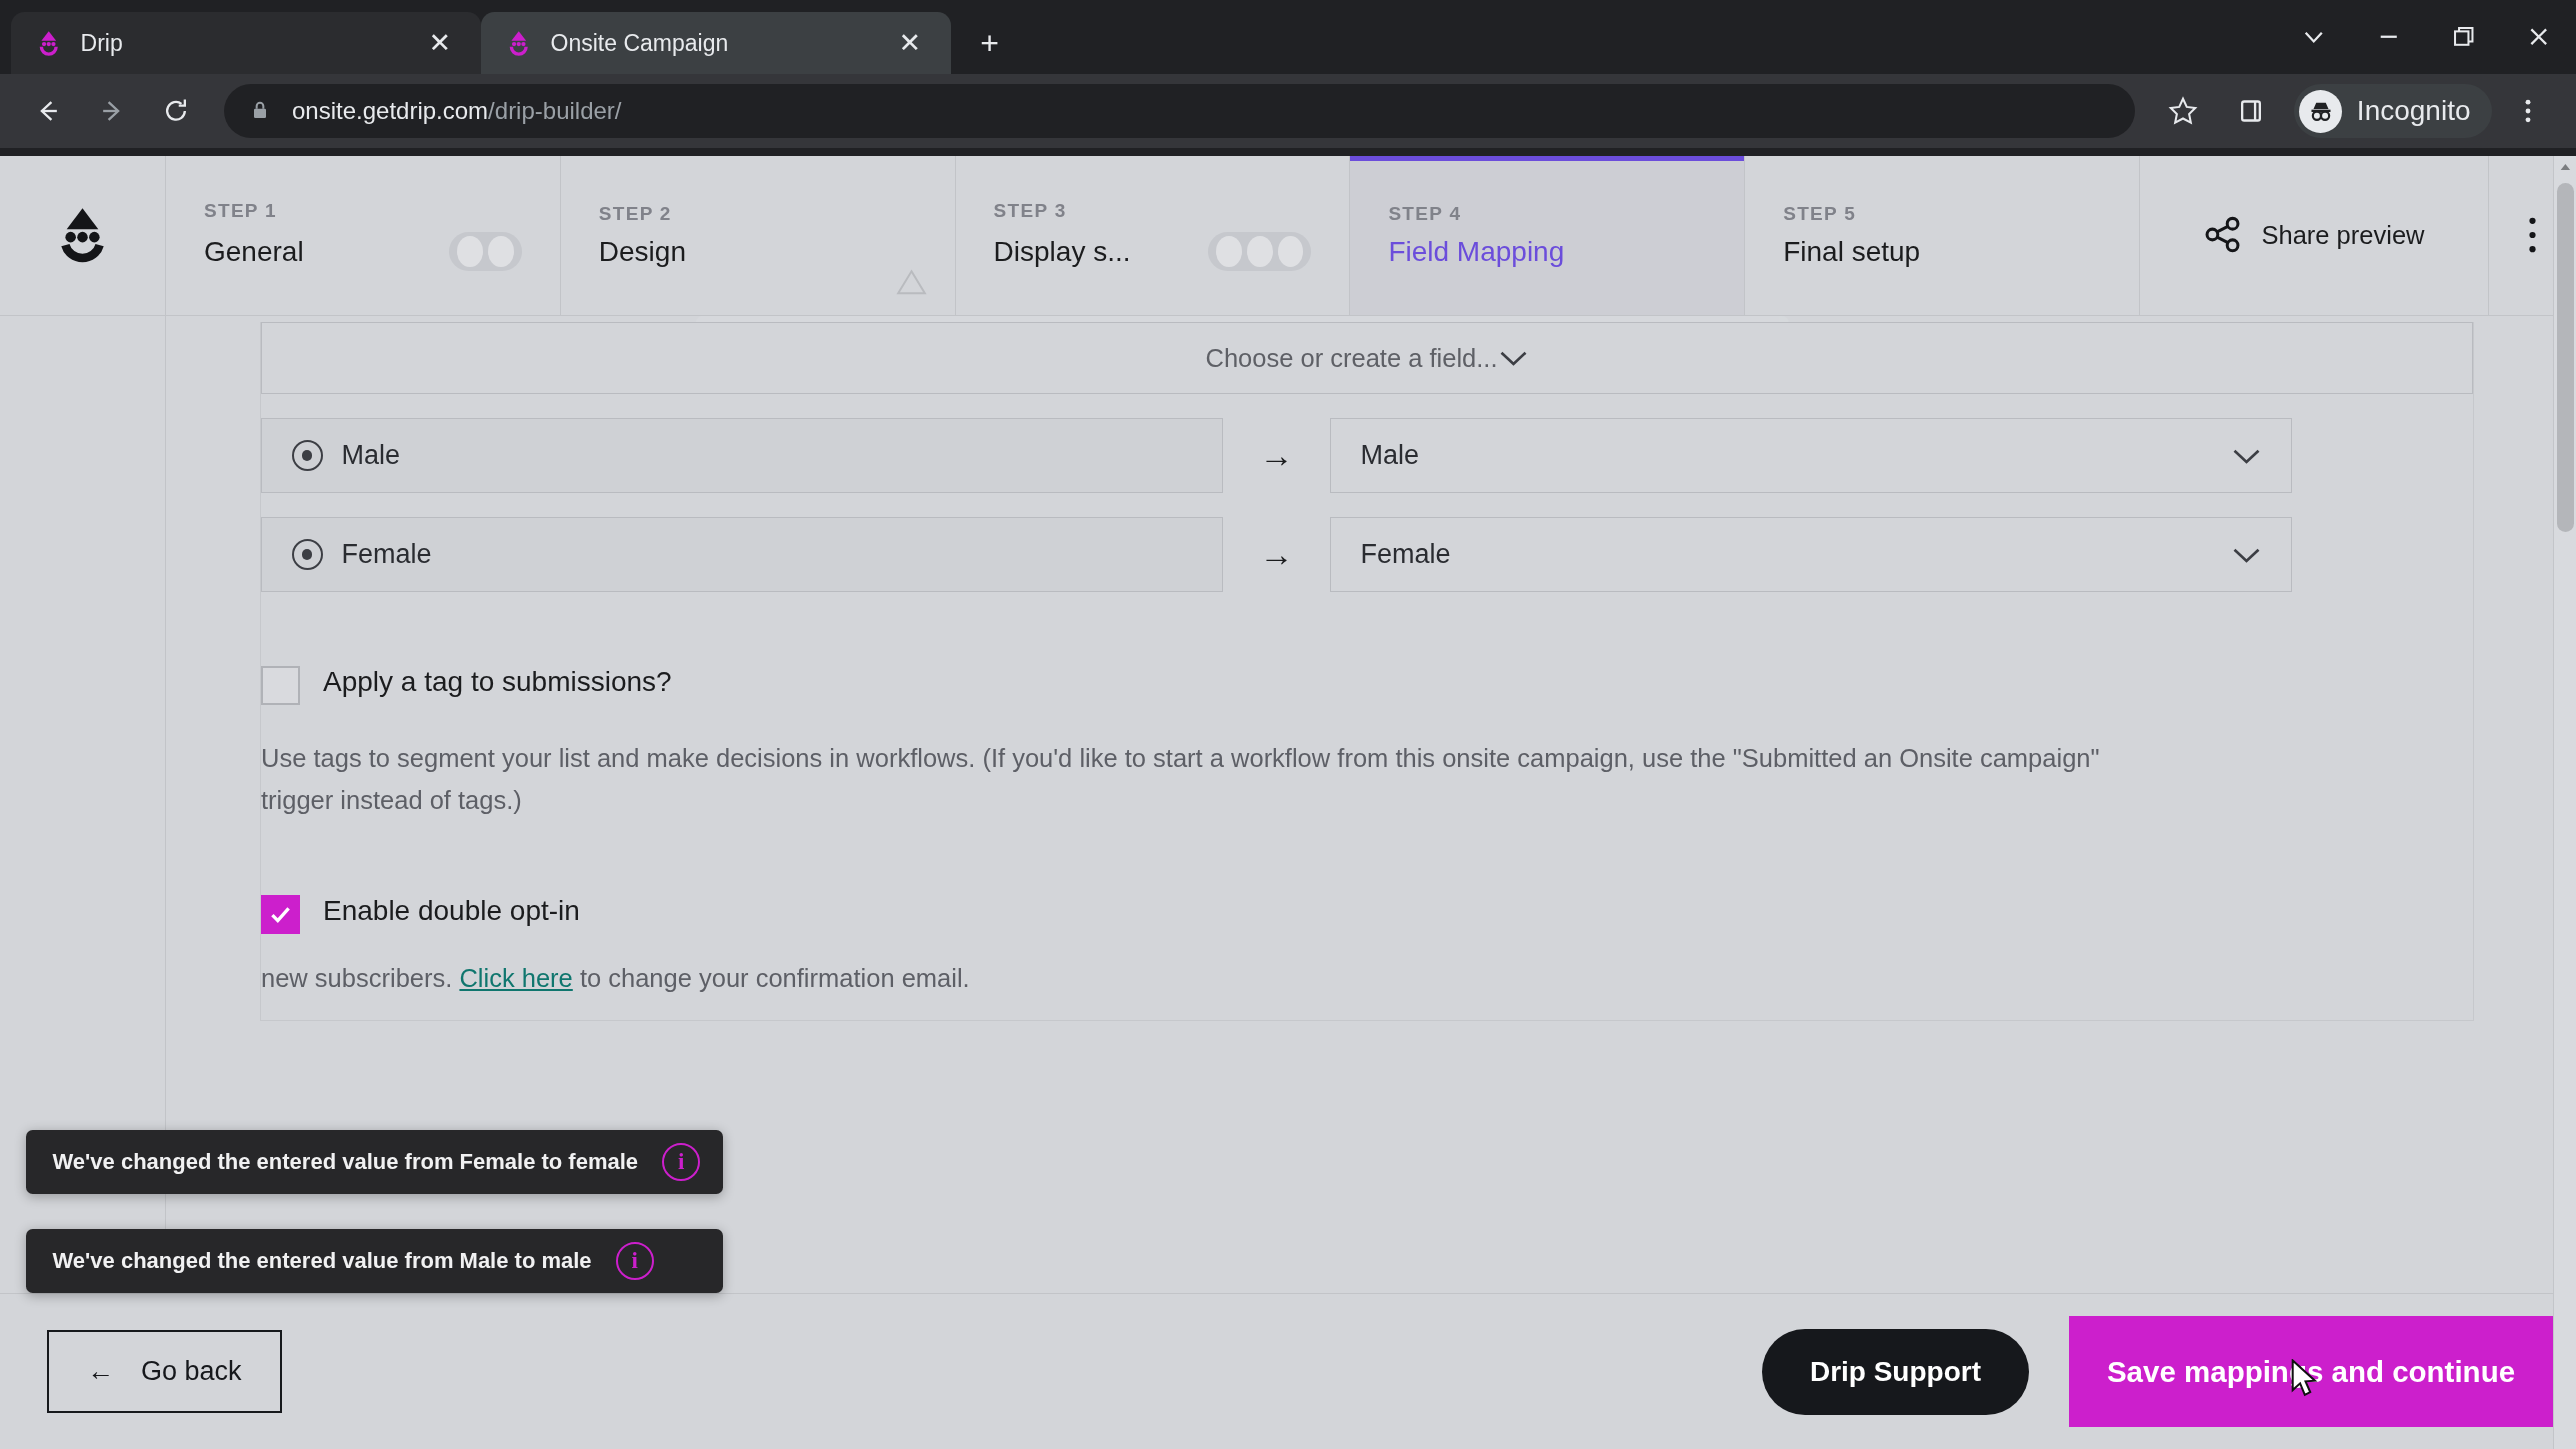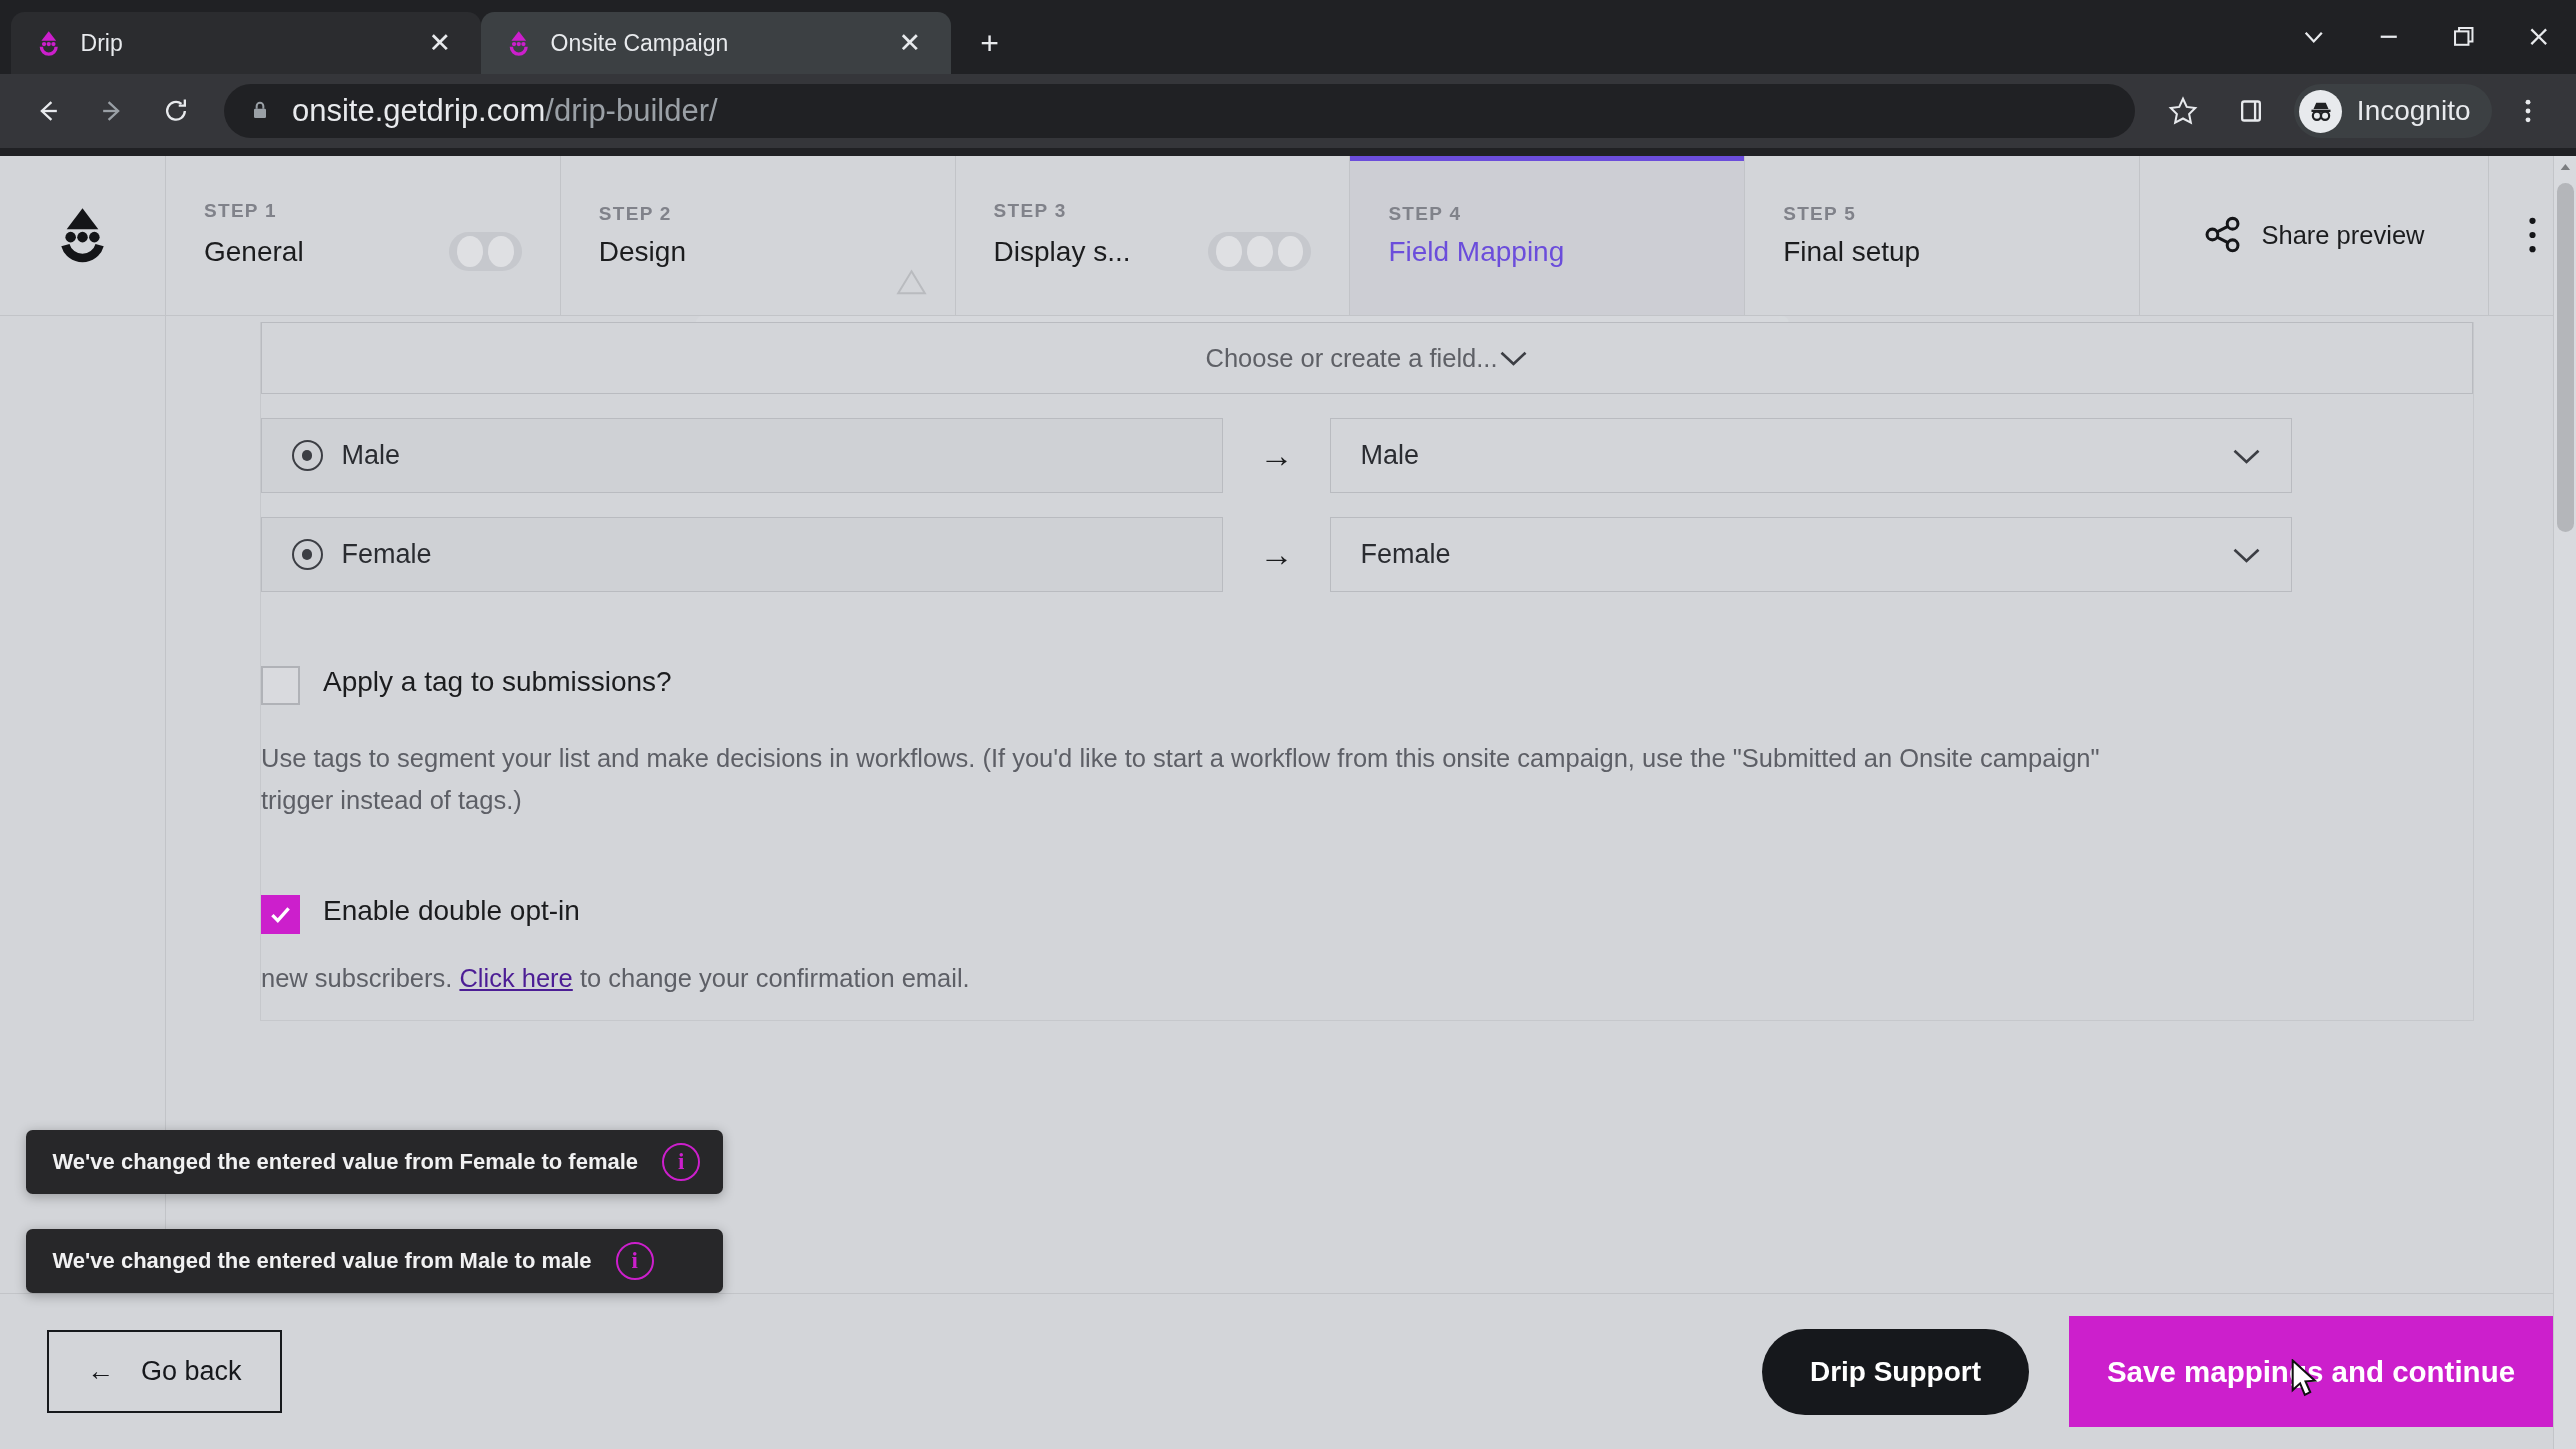--- a/index.html
+++ b/index.html
@@ -53,21 +53,21 @@
     background:#35363a;
   }
   .nav-btn {
     width: 64px; height: 64px; display:flex; align-items:center; justify-content:center;
     color:#e8eaed; border-radius: 50%;
   }
   .omnibox {
     flex: 1 1 auto; height: 54px; background:#202124; border-radius: 29.5px;
     display:flex; align-items:center; padding: 0 24px; gap: 20px; margin: 0 16px;
   }
-  .omnibox .urltext { font-size: 31px; color:#e8eaed; white-space: nowrap; }
+  .omnibox .urltext { font-size: 24px; color:#e8eaed; white-space: nowrap; }
   .omnibox .urltext .path { color: #9aa0a6; }
   .tb-right { display:flex; align-items:center; gap: 4px; }
   .tb-icon {
     width: 64px; height: 64px; display:flex; align-items:center; justify-content:center;
     color:#e8eaed; border-radius:50%;
   }
   .incognito-pill {
     display:flex; align-items:center; gap: 14.8px; height: 54px;
     background:#3c4043; border-radius: 29.5px; padding: 0 21.5px 0 5.4px; margin-left: 6.7px;
   }
@@ -160,21 +160,21 @@
     width: 39px; height: 39px; border: 2px solid #b0b2b7; background:#d9dade; flex:0 0 39px;
   }
   .checkbox.checked {
     background:#cc1fcc; border-color:#cc1fcc; display:flex; align-items:center; justify-content:center;
   }
   .check-label { font-size: 28px; color:#1b1c1e; }
   .helper {
     margin-top: 32px; font-size: 25.5px; line-height: 1.65; color:#5d5f66; max-width: 1905px;
   }
   .optin-helper { margin-top: 29.5px; font-size: 25.5px; color:#5d5f66; }
-  .optin-helper a { color:#4c1d95; text-decoration: underline; }
+  .optin-helper a { color:#0f766e; text-decoration: underline; }
 
   
   .ghost-overlay {
     position:absolute; left: 0; top: -40px; width: 100%; height: 671px;
     pointer-events:none; opacity: .14;
   }
   .ghost-modal {
     position:absolute; left: 530px; top: 40px; width: 1093px;
     background:#eceef1; border-radius: 6.7px; padding: 47px 40px 40px 40px;
   }

